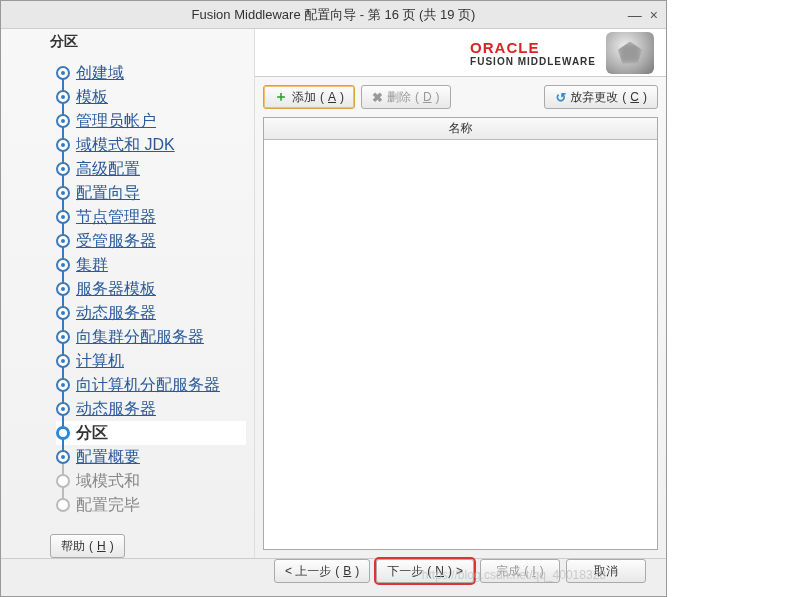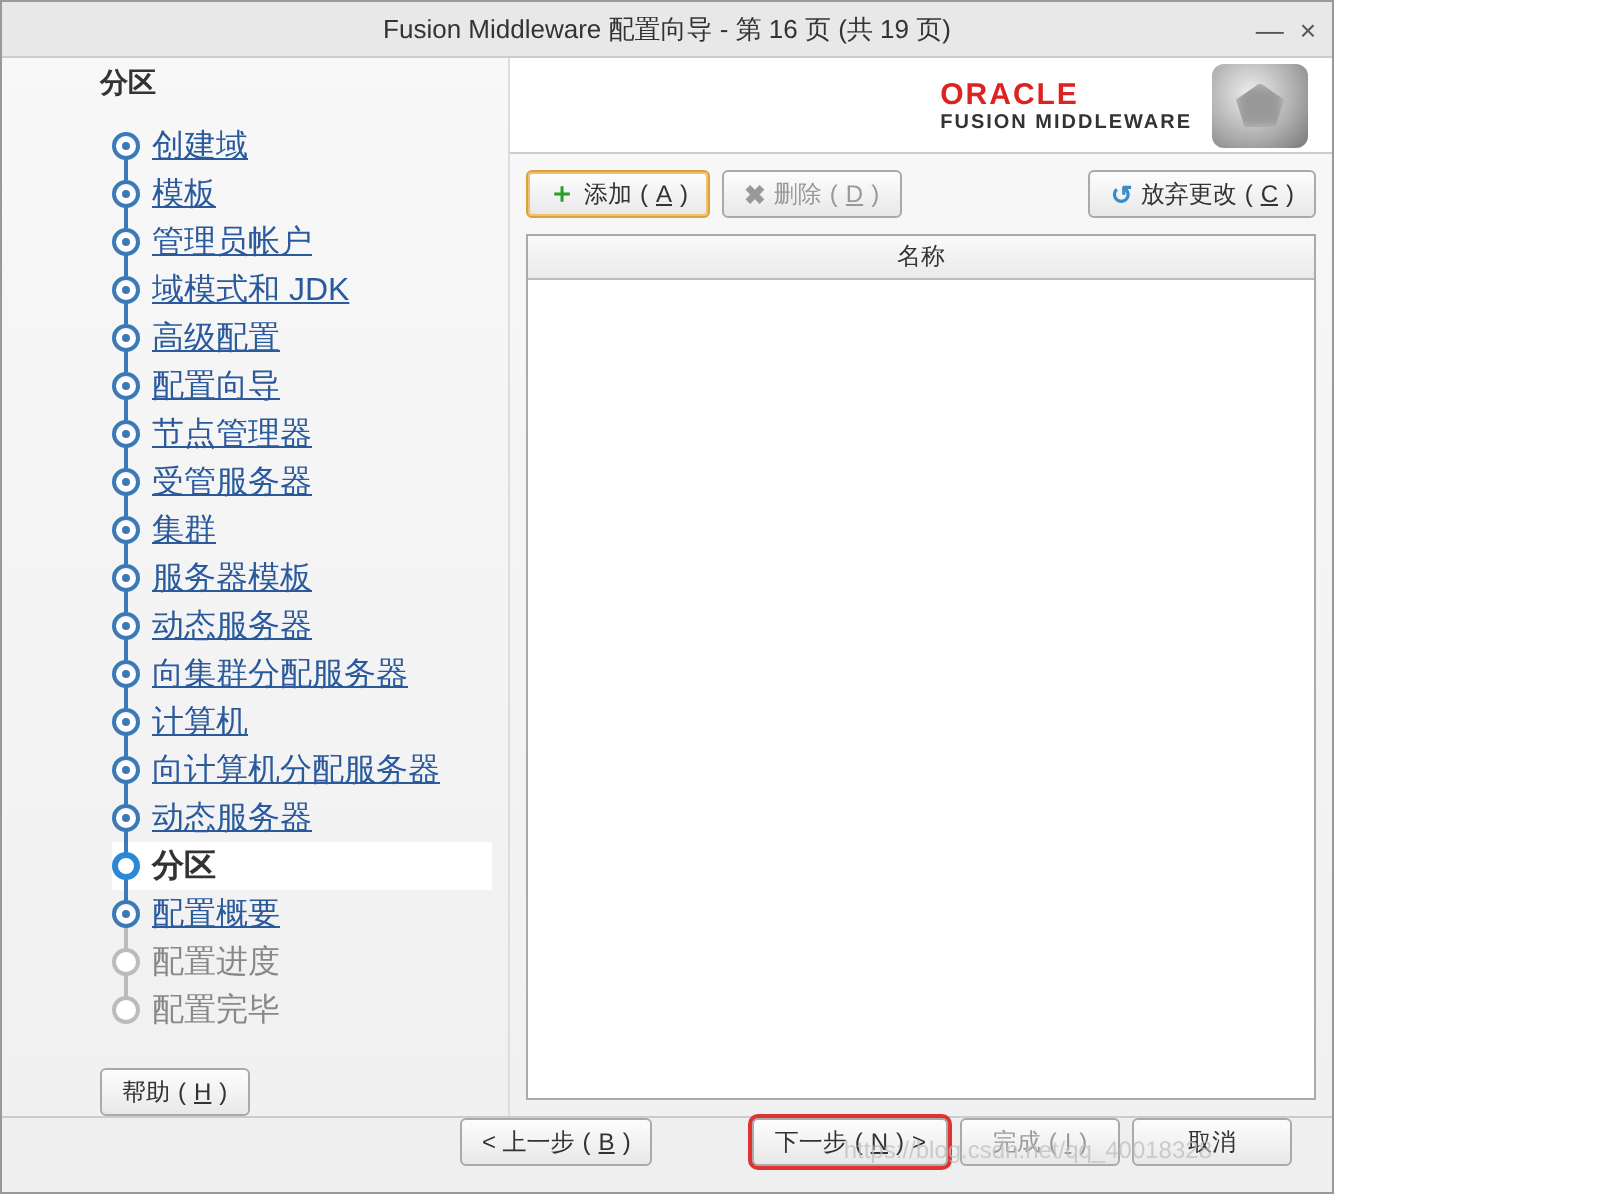--- a/index.html
+++ b/index.html
@@ -41,21 +41,21 @@
 .btn .icon.plus { color: #2a9d2a; font-size: 14px; }
 .btn .icon.x { color: #999; font-size: 13px; }
 .btn .icon.revert { color: #3a8bc8; font-size: 13px; }
 .spacer { flex: 1; }
 .grid-area { flex: 1; margin: 0 8px 8px 8px; border: 1px solid #aaa; background: #fff; display: flex; flex-direction: column; }
 .grid-header { height: 22px; border-bottom: 1px solid #bbb; background: linear-gradient(#fafafa, #eaeaea); display: flex; align-items: center; justify-content: center; font-size: 12px; color: #333; }
 .grid-body { flex: 1; }
 .footer { height: 38px; display: flex; align-items: flex-start; padding: 0 20px; gap: 6px; border-top: 1px solid #ccc; background: #efefef; }
 .footer .btn { min-width: 80px; justify-content: center; }
 .footer-spacer { flex: 1; }
-.btn.next-highlight { outline: 2px solid #d33; outline-offset: 0; margin-left: 44px; }
+.btn.next-highlight { outline: 2px solid #d33; outline-offset: 0; }
 .help-btn-wrap { padding: 8px 4px 0 4px; }
 u.mnemonic { text-decoration: underline; }
 .watermark { position: absolute; right: 60px; bottom: 14px; color: #bbb; font-size: 12px; opacity: 0.7; pointer-events: none; }
 .window { position: relative; }
 </style>
 </head>
 <body>
 
 <div class="window">
   <div class="titlebar">
@@ -150,21 +150,21 @@
             <span class="nav-label current">分区</span>
           </div>
           <div class="nav-item">
             <div class="nav-line"></div>
             <div class="nav-bullet done"></div>
             <span class="nav-label">配置概要</span>
           </div>
           <div class="nav-item">
             <div class="nav-line future"></div>
             <div class="nav-bullet future"></div>
-            <span class="nav-label future">配置进度</span>
+            <span class="nav-label future">域模式和</span>
           </div>
           <div class="nav-item">
             <div class="nav-line future"></div>
             <div class="nav-bullet future"></div>
             <span class="nav-label future">配置完毕</span>
           </div>
         </div>
       <div class="help-btn-wrap">
         <button class="btn">
           <span>帮助</span>(<u class="mnemonic">H</u>)

